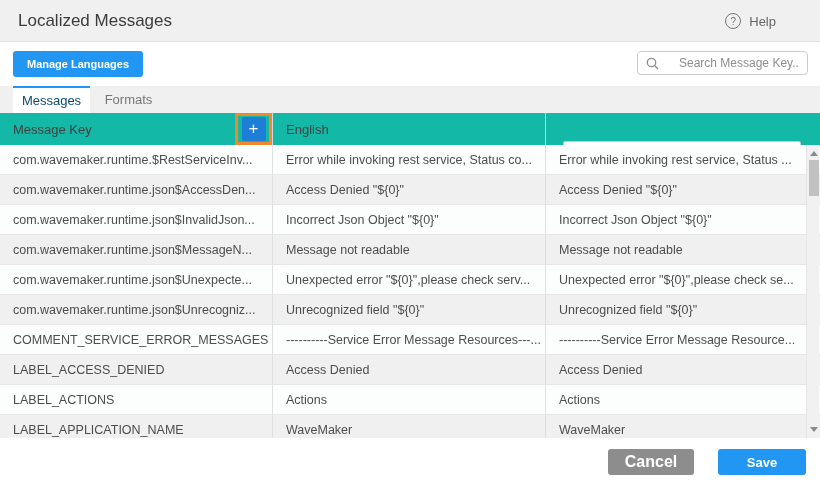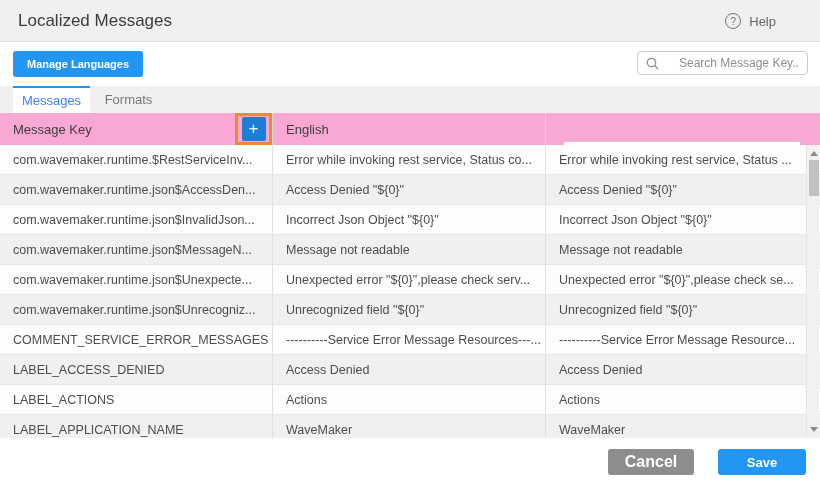--- a/index.html
+++ b/index.html
@@ -24,24 +24,24 @@
   .searchbox { position:absolute; right:12px; top:9px; width:171px; height:24px;
                border:1px solid #ccc; border-radius:4px; background:#fff;
                display:flex; align-items:center; padding:0 8px; gap:20px; }
   .searchbox input { border:none; outline:none; flex:1; font-family:inherit; font-size:12px; color:#555; min-width:0; }
   .searchbox input::placeholder { color:#8d8d8d; }
 
   
   .tabbar { position:absolute; top:86px; left:0; right:0; height:27px; background:#f0f0f0; display:flex; padding-left:13px; }
   .tab { width:77px; height:27px; display:flex; align-items:center; justify-content:center;
          font-size:13px; color:#777; cursor:pointer; }
-  .tab.active { background:#fff; color:#3b82f6; border-top:2px solid #2196f3; }
+  .tab.active { background:#fff; color:#0c4a6e; border-top:2px solid #2196f3; }
 
   
-  .thead { position:absolute; top:113px; left:0; right:0; height:32px; background:#f9a8d4; display:flex; }
+  .thead { position:absolute; top:113px; left:0; right:0; height:32px; background:#14b8a6; display:flex; }
   .th { display:flex; align-items:center; font-size:13px; color:#3f3f3f; }
   .th.c1 { width:273px; padding-left:13px; justify-content:space-between; border-right:1px solid #c9d9e7; }
   .th.c2 { width:273px; padding-left:13px; border-right:1px solid #c9d9e7; }
   .th.c3 { flex:1; }
   .plus-highlight { width:37px; height:32px; border:3px solid #f0882d; display:flex;
                     align-items:center; justify-content:center; background:transparent; }
   .btn-plus { width:24px; height:24px; background:#1d7ed8; color:#fff; border:none; border-radius:2px;
               font-size:17px; line-height:22px; cursor:pointer; font-family:inherit; }
   .lang-select { margin-left:17px; width:238px; height:25px; background:#fff; border:1px solid #c8c8c8;
                  border-radius:2px; display:flex; align-items:center; justify-content:space-between;

